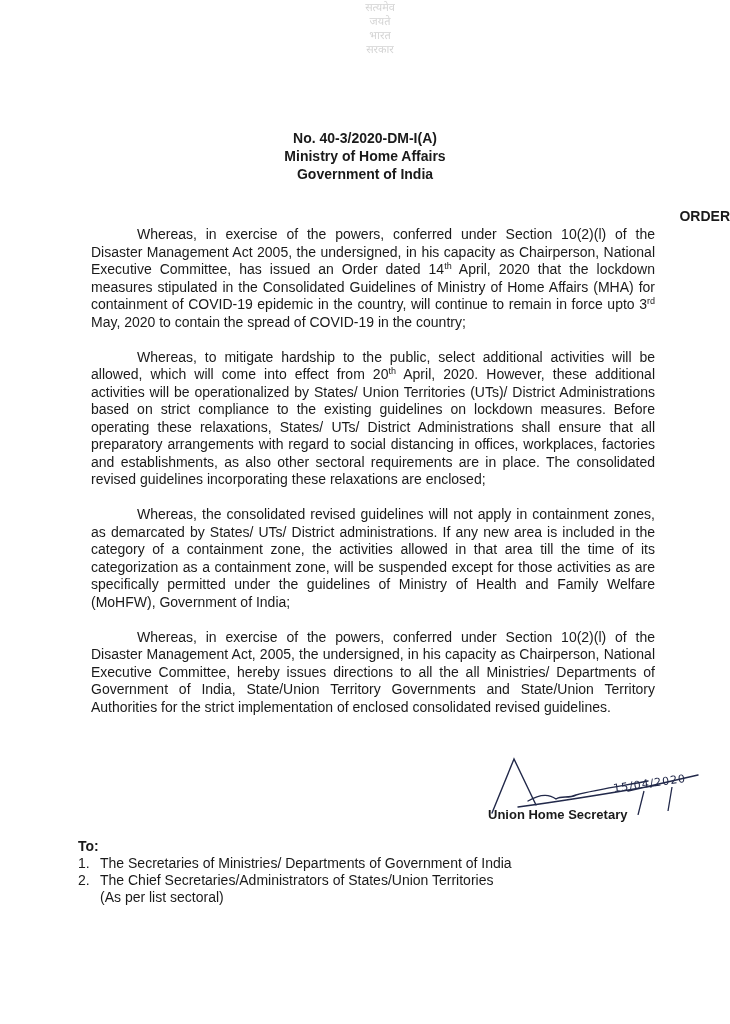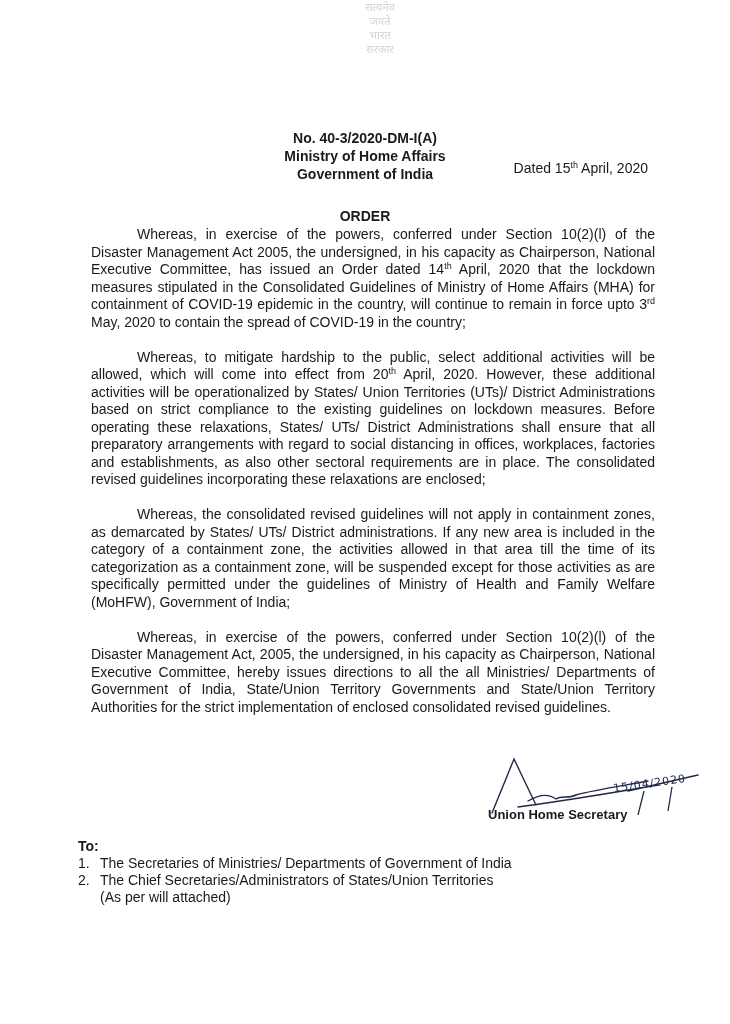--- a/index.html
+++ b/index.html
@@ -48,21 +48,21 @@
       text-align: right;
       font-size: 14px;
       line-height: 17px;
     }
     sup { font-size: 9px; line-height: 0; vertical-align: 5px; }
     .order-heading {
       position: absolute;
       top: 208px;
       left: 0;
       width: 730px;
-      text-align: center;
+      text-align: right;
       font-weight: bold;
       font-size: 14px;
     }
     .body-text {
       position: absolute;
       top: 226px;
       left: 91px;
       width: 564px;
       font-size: 14px;
       line-height: 17.5px;
@@ -141,21 +141,20 @@
   </div>
 </div>
 
 <div class="header-block">
   <div>No. 40-3/2020-DM-I(A)</div>
   <div>Ministry of Home Affairs</div>
   <div>Government of India</div>
 </div>
 
 <div class="address-block">
-  <div><span>Dated 15</span><sup>th</sup><span> April, 2020</span></div>
 </div>
 
 <div class="order-heading">ORDER</div>
 
 <div class="body-text">
   <p><span>Whereas, in exercise of the powers, conferred under Section 10(2)(l) of the Disaster Management Act 2005, the undersigned, in his capacity as Chairperson, National Executive Committee, has issued an Order dated 14</span><sup>th</sup><span> April, 2020  that the lockdown measures stipulated in the Consolidated Guidelines of Ministry of Home Affairs (MHA) for containment of COVID-19 epidemic in the country, will continue to remain in force upto 3</span><sup>rd</sup><span> May, 2020 to contain the spread of COVID-19 in the country;</span></p>
   <p><span>Whereas, to mitigate hardship to the public, select additional activities will be allowed, which will come into effect from 20</span><sup>th</sup><span> April, 2020.  However, these additional activities will be operationalized by States/ Union Territories (UTs)/ District Administrations based on strict compliance to the existing guidelines on lockdown measures.  Before operating these relaxations, States/ UTs/ District Administrations shall ensure that all preparatory arrangements with regard to social distancing in offices, workplaces, factories and establishments, as also other sectoral requirements are in place. The consolidated revised guidelines incorporating these relaxations are enclosed;</span></p>
   <p><span>Whereas, the consolidated revised guidelines will not apply in containment zones, as demarcated by States/ UTs/ District administrations.  If any new area is included in the category of a containment zone, the activities allowed in that area till the time of its categorization as a containment zone, will be suspended except for those activities as are specifically permitted under the guidelines of Ministry of Health and Family Welfare (MoHFW), Government of India;</span></p>
   <p><span>Whereas, in exercise of the powers, conferred under Section 10(2)(l) of the Disaster Management Act, 2005, the undersigned, in his capacity as Chairperson, National Executive Committee, hereby issues directions to all the all Ministries/ Departments of Government of India, State/Union Territory Governments and State/Union Territory Authorities for the strict implementation of enclosed consolidated revised guidelines.</span></p>
 </div>
@@ -174,14 +173,14 @@
   <ul class="to-list">
     <li>
       <span class="num">1.</span>
       <span>The Secretaries of Ministries/ Departments of Government of India</span>
     </li>
     <li>
       <span class="num">2.</span>
       <span>The Chief Secretaries/Administrators of States/Union Territories</span>
     </li>
   </ul>
-  <div class="to-note">(As per will attached)</div>
+  <div class="to-note">(As per list sectoral)</div>
 </div>
 
 </body></html>

